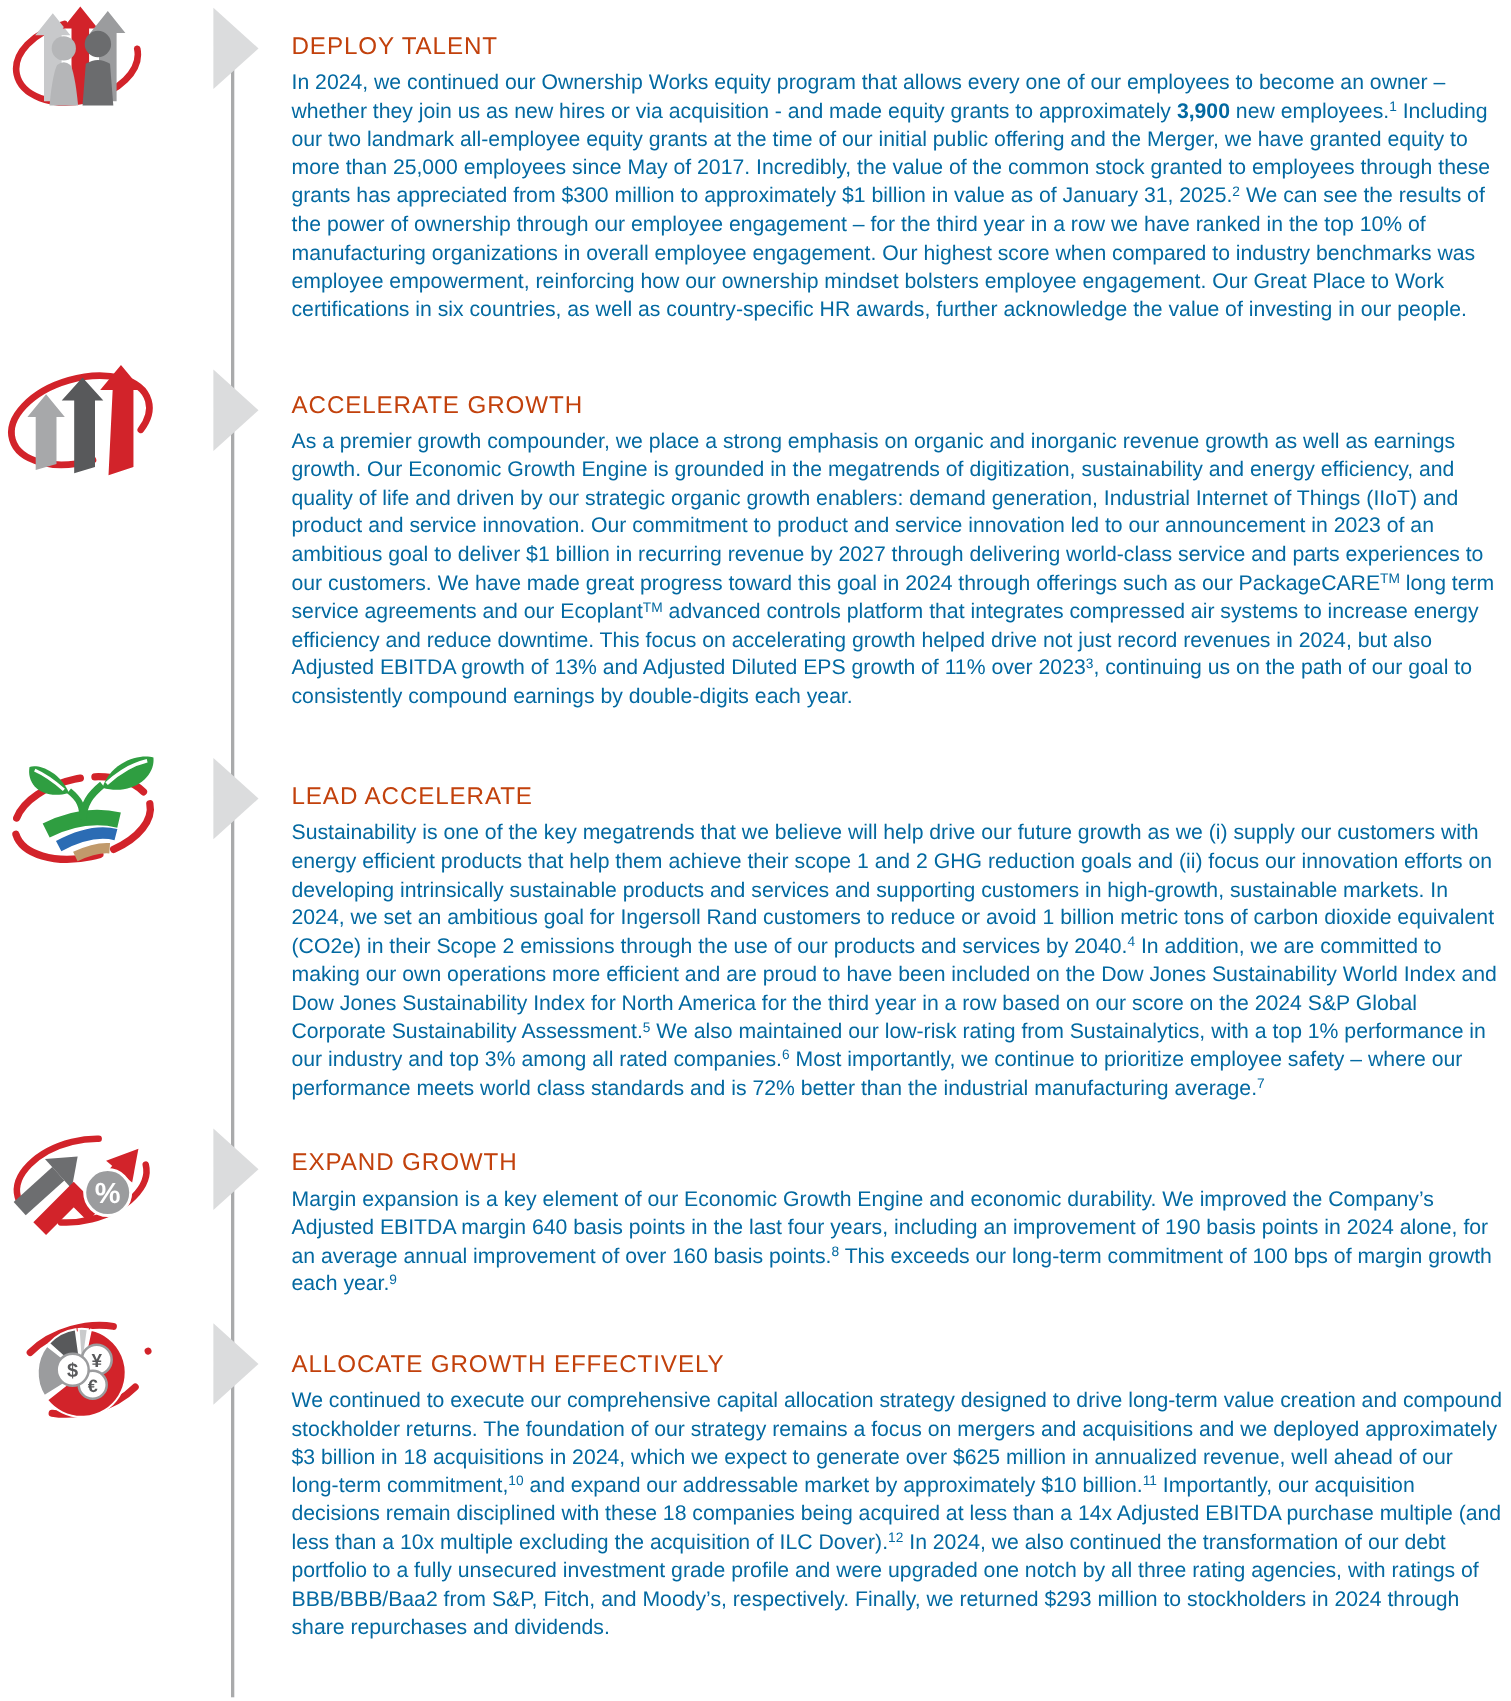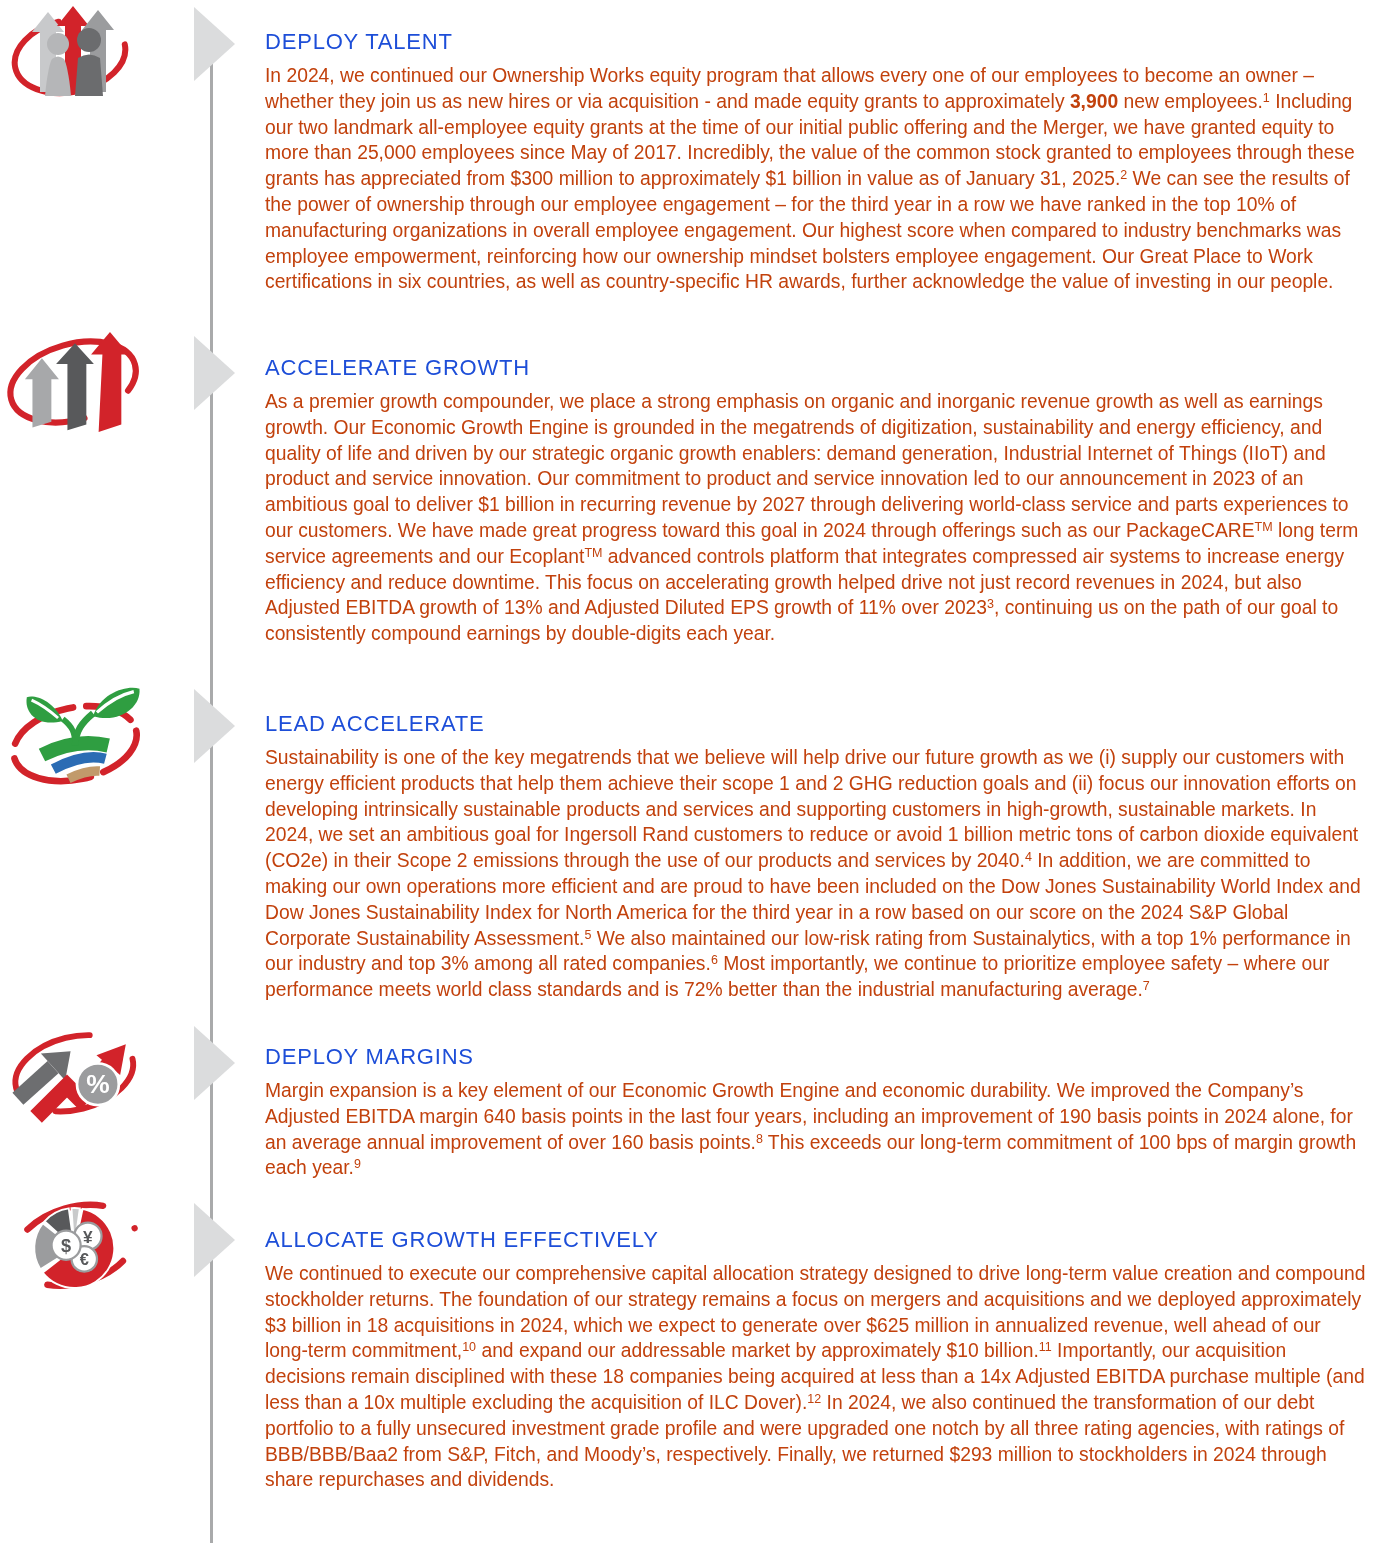--- a/index.html
+++ b/index.html
@@ -24,26 +24,26 @@
     border-left: 41px solid #DBDCDD;
   }
 
   .icon { position: absolute; }
 
   .sec-text { position: absolute; left: 265px; width: 1103px; }
   .sec-text h2 {
     margin: 0 0 8px 0;
     font-size: 22px; line-height: 26px; font-weight: 400;
     letter-spacing: 0.8px;
-    color: #1d4ed8;
+    color: #c2410c;
   }
   .sec-text p {
     margin: 0;
     font-size: 19.3px; line-height: 25.8px;
-    color: #c2410c;
+    color: #0369a1;
   }
   .sec-text p sup {
     font-size: 12.5px; line-height: 0;
     vertical-align: baseline; position: relative; top: -6px;
   }
   .b { font-weight: 700; }
 
   svg text { font-family: "Liberation Sans", sans-serif; }
 </style>
 </head>
@@ -107,21 +107,21 @@
     </g>
     <path d="M30,100 L64,66 L78,80 L112,40" fill="none" stroke="#D2232A" stroke-width="18"></path>
     <g transform="translate(112,40) rotate(-50)" fill="#D2232A">
       <polygon points="-4,-17 -4,17 26,0"></polygon>
     </g>
     <circle cx="98" cy="64" r="23" fill="#9B9C9E" stroke="#ffffff" stroke-width="3"></circle>
     <text x="98" y="74" font-size="29" font-weight="bold" fill="#ffffff" text-anchor="middle">%</text>
   </svg>
   <div class="marker" style="top:1026px;"></div>
   <section class="sec-text" style="top:1044px;">
-    <h2>DEPLOY MARGINS</h2>
+    <h2>EXPAND GROWTH</h2>
     <p><span>Margin expansion is a key element of our Economic Growth Engine and economic durability. We improved the Company’s Adjusted EBITDA margin 640 basis points in the last four years, including an improvement of 190 basis points in 2024 alone, for an average annual improvement of over 160 basis points.</span><sup>8</sup><span> This exceeds our long-term commitment of 100 bps of margin growth each year.</span><sup>9</sup></p>
   </section>
 
   <svg class="icon" style="left:6px; top:1198px;" width="142" height="100" viewBox="0 0 150 110">
     <ellipse cx="73" cy="52" rx="68" ry="42" fill="none" stroke="#D2232A" stroke-width="7" stroke-linecap="round" stroke-dasharray="0 40 90 85 90 47" transform="rotate(-16 73 52)"></ellipse>
     <path d="M72,55 L81.2,12 A44,44 0 1 1 37.3,82.1 Z" fill="#D2232A" stroke="#ffffff" stroke-width="2"></path>
     <path d="M72,55 L34.7,78.3 A44,44 0 0 1 37.3,27.9 Z" fill="#9B9C9E" stroke="#ffffff" stroke-width="2"></path>
     <path d="M72,55 L39.3,25.6 A44,44 0 0 1 65.9,11.4 Z" fill="#58595B" stroke="#ffffff" stroke-width="2"></path>
     <path d="M72,55 L68.9,11.1 A44,44 0 0 1 78.1,11.4 Z" fill="#C9CACB" stroke="#ffffff" stroke-width="2"></path>
     <circle cx="87" cy="42" r="15" fill="#ffffff" stroke="#9B9C9E" stroke-width="2.5"></circle>

